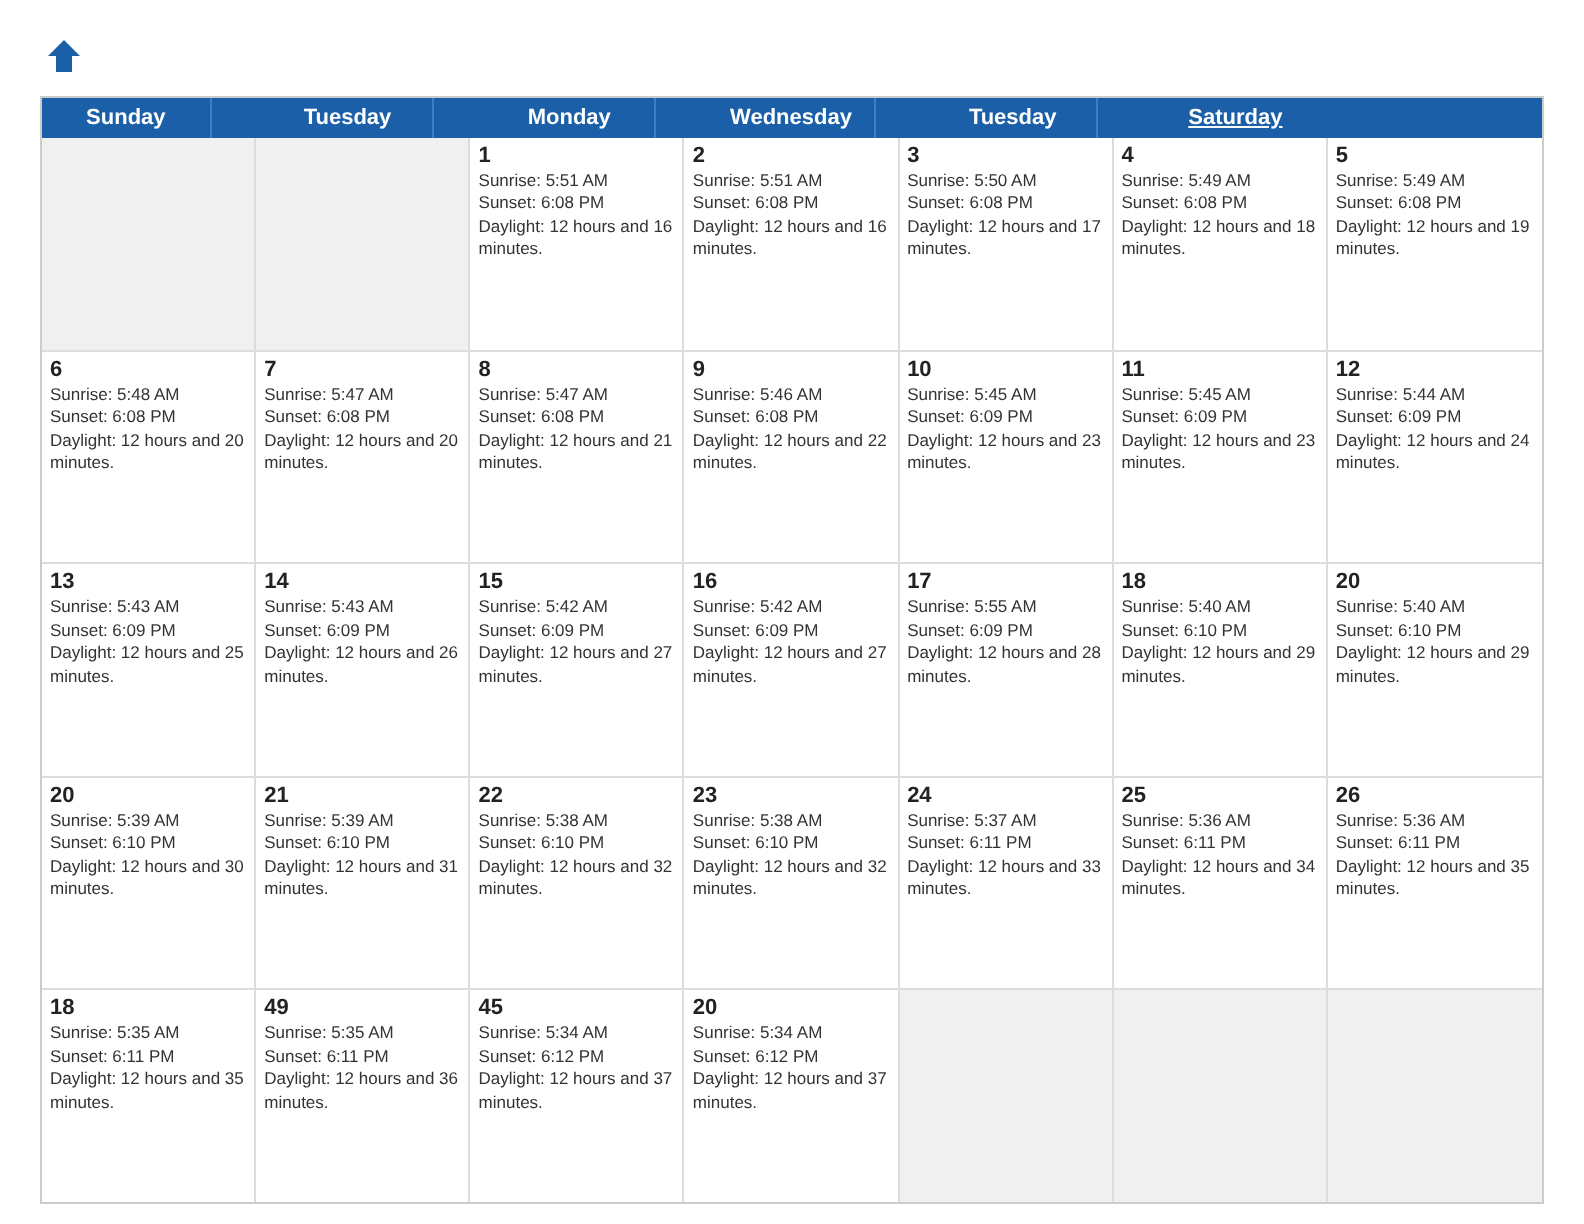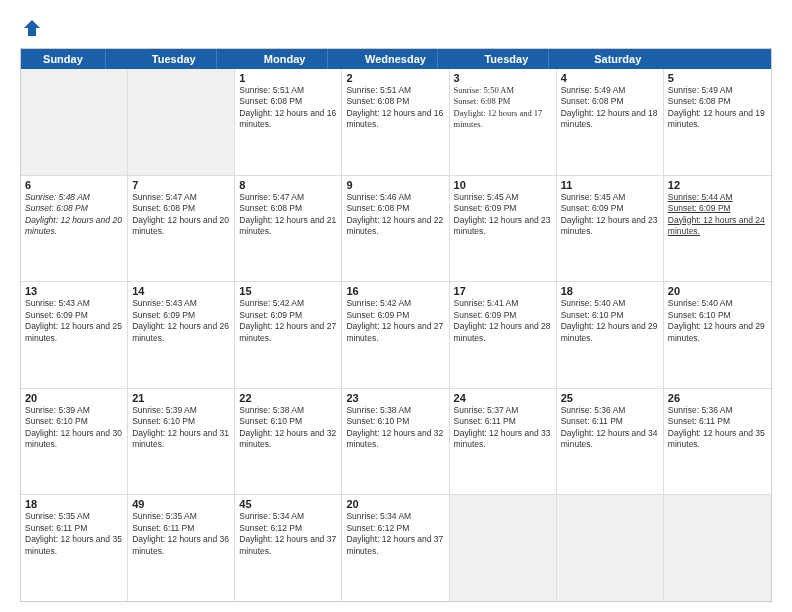--- a/index.html
+++ b/index.html
@@ -73,21 +73,21 @@
       gap: 26px;
     }
     .cal-header-cell {
       color: #fff;
       font-size: 11px;
       font-weight: bold;
       text-align: center;
       padding: 4px 2px;
       border-right: 1px solid #3a7fc8;
     }
-    .cal-header-cell:last-child { border-right: none; }
+    .cal-header-cell:last-child { border-right: none; text-decoration: underline; }
     .cal-body {
       flex: 1;
       display: flex;
       flex-direction: column;
     }
     .cal-row {
       display: grid;
       grid-template-columns: repeat(7, 1fr);
       flex: 1;
       border-top: 1px solid #ddd;
@@ -158,41 +158,41 @@
 Daylight: 12 hours and 16 minutes.</div>
           </div>
           <div class="cal-cell">
             <div class="day-num">2</div>
             <div class="cell-info" style="white-space: pre-line;">Sunrise: 5:51 AM
 Sunset: 6:08 PM
 Daylight: 12 hours and 16 minutes.</div>
           </div>
           <div class="cal-cell">
             <div class="day-num">3</div>
-            <div class="cell-info" style="white-space: pre-line; font-family: Liberation Serif, serif;">Sunrise: 5:50 AM
+            <div class="cell-info" style="white-space: pre-line;">Sunrise: 5:50 AM
 Sunset: 6:08 PM
 Daylight: 12 hours and 17 minutes.</div>
           </div>
           <div class="cal-cell">
             <div class="day-num">4</div>
             <div class="cell-info" style="white-space: pre-line;">Sunrise: 5:49 AM
 Sunset: 6:08 PM
 Daylight: 12 hours and 18 minutes.</div>
           </div>
           <div class="cal-cell">
             <div class="day-num">5</div>
             <div class="cell-info" style="white-space: pre-line;">Sunrise: 5:49 AM
 Sunset: 6:08 PM
 Daylight: 12 hours and 19 minutes.</div>
           </div>
         </div>
         <div class="cal-row">
           <div class="cal-cell">
             <div class="day-num">6</div>
-            <div class="cell-info" style="white-space: pre-line; font-style: italic;">Sunrise: 5:48 AM
+            <div class="cell-info" style="white-space: pre-line;">Sunrise: 5:48 AM
 Sunset: 6:08 PM
 Daylight: 12 hours and 20 minutes.</div>
           </div>
           <div class="cal-cell">
             <div class="day-num">7</div>
             <div class="cell-info" style="white-space: pre-line;">Sunrise: 5:47 AM
 Sunset: 6:08 PM
 Daylight: 12 hours and 20 minutes.</div>
           </div>
           <div class="cal-cell">
@@ -214,21 +214,21 @@
 Daylight: 12 hours and 23 minutes.</div>
           </div>
           <div class="cal-cell">
             <div class="day-num">11</div>
             <div class="cell-info" style="white-space: pre-line;">Sunrise: 5:45 AM
 Sunset: 6:09 PM
 Daylight: 12 hours and 23 minutes.</div>
           </div>
           <div class="cal-cell">
             <div class="day-num">12</div>
-            <div class="cell-info" style="white-space: pre-line; text-decoration: underline;">Sunrise: 5:44 AM
+            <div class="cell-info" style="white-space: pre-line;">Sunrise: 5:44 AM
 Sunset: 6:09 PM
 Daylight: 12 hours and 24 minutes.</div>
           </div>
         </div>
         <div class="cal-row">
           <div class="cal-cell">
             <div class="day-num">13</div>
             <div class="cell-info" style="white-space: pre-line;">Sunrise: 5:43 AM
 Sunset: 6:09 PM
 Daylight: 12 hours and 25 minutes.</div>
@@ -246,21 +246,21 @@
 Daylight: 12 hours and 27 minutes.</div>
           </div>
           <div class="cal-cell">
             <div class="day-num">16</div>
             <div class="cell-info" style="white-space: pre-line;">Sunrise: 5:42 AM
 Sunset: 6:09 PM
 Daylight: 12 hours and 27 minutes.</div>
           </div>
           <div class="cal-cell">
             <div class="day-num">17</div>
-            <div class="cell-info" style="white-space: pre-line;">Sunrise: 5:41 AM
+            <div class="cell-info" style="white-space: pre-line;">Sunrise: 5:55 AM
 Sunset: 6:09 PM
 Daylight: 12 hours and 28 minutes.</div>
           </div>
           <div class="cal-cell">
             <div class="day-num">18</div>
             <div class="cell-info" style="white-space: pre-line;">Sunrise: 5:40 AM
 Sunset: 6:10 PM
 Daylight: 12 hours and 29 minutes.</div>
           </div>
           <div class="cal-cell">

